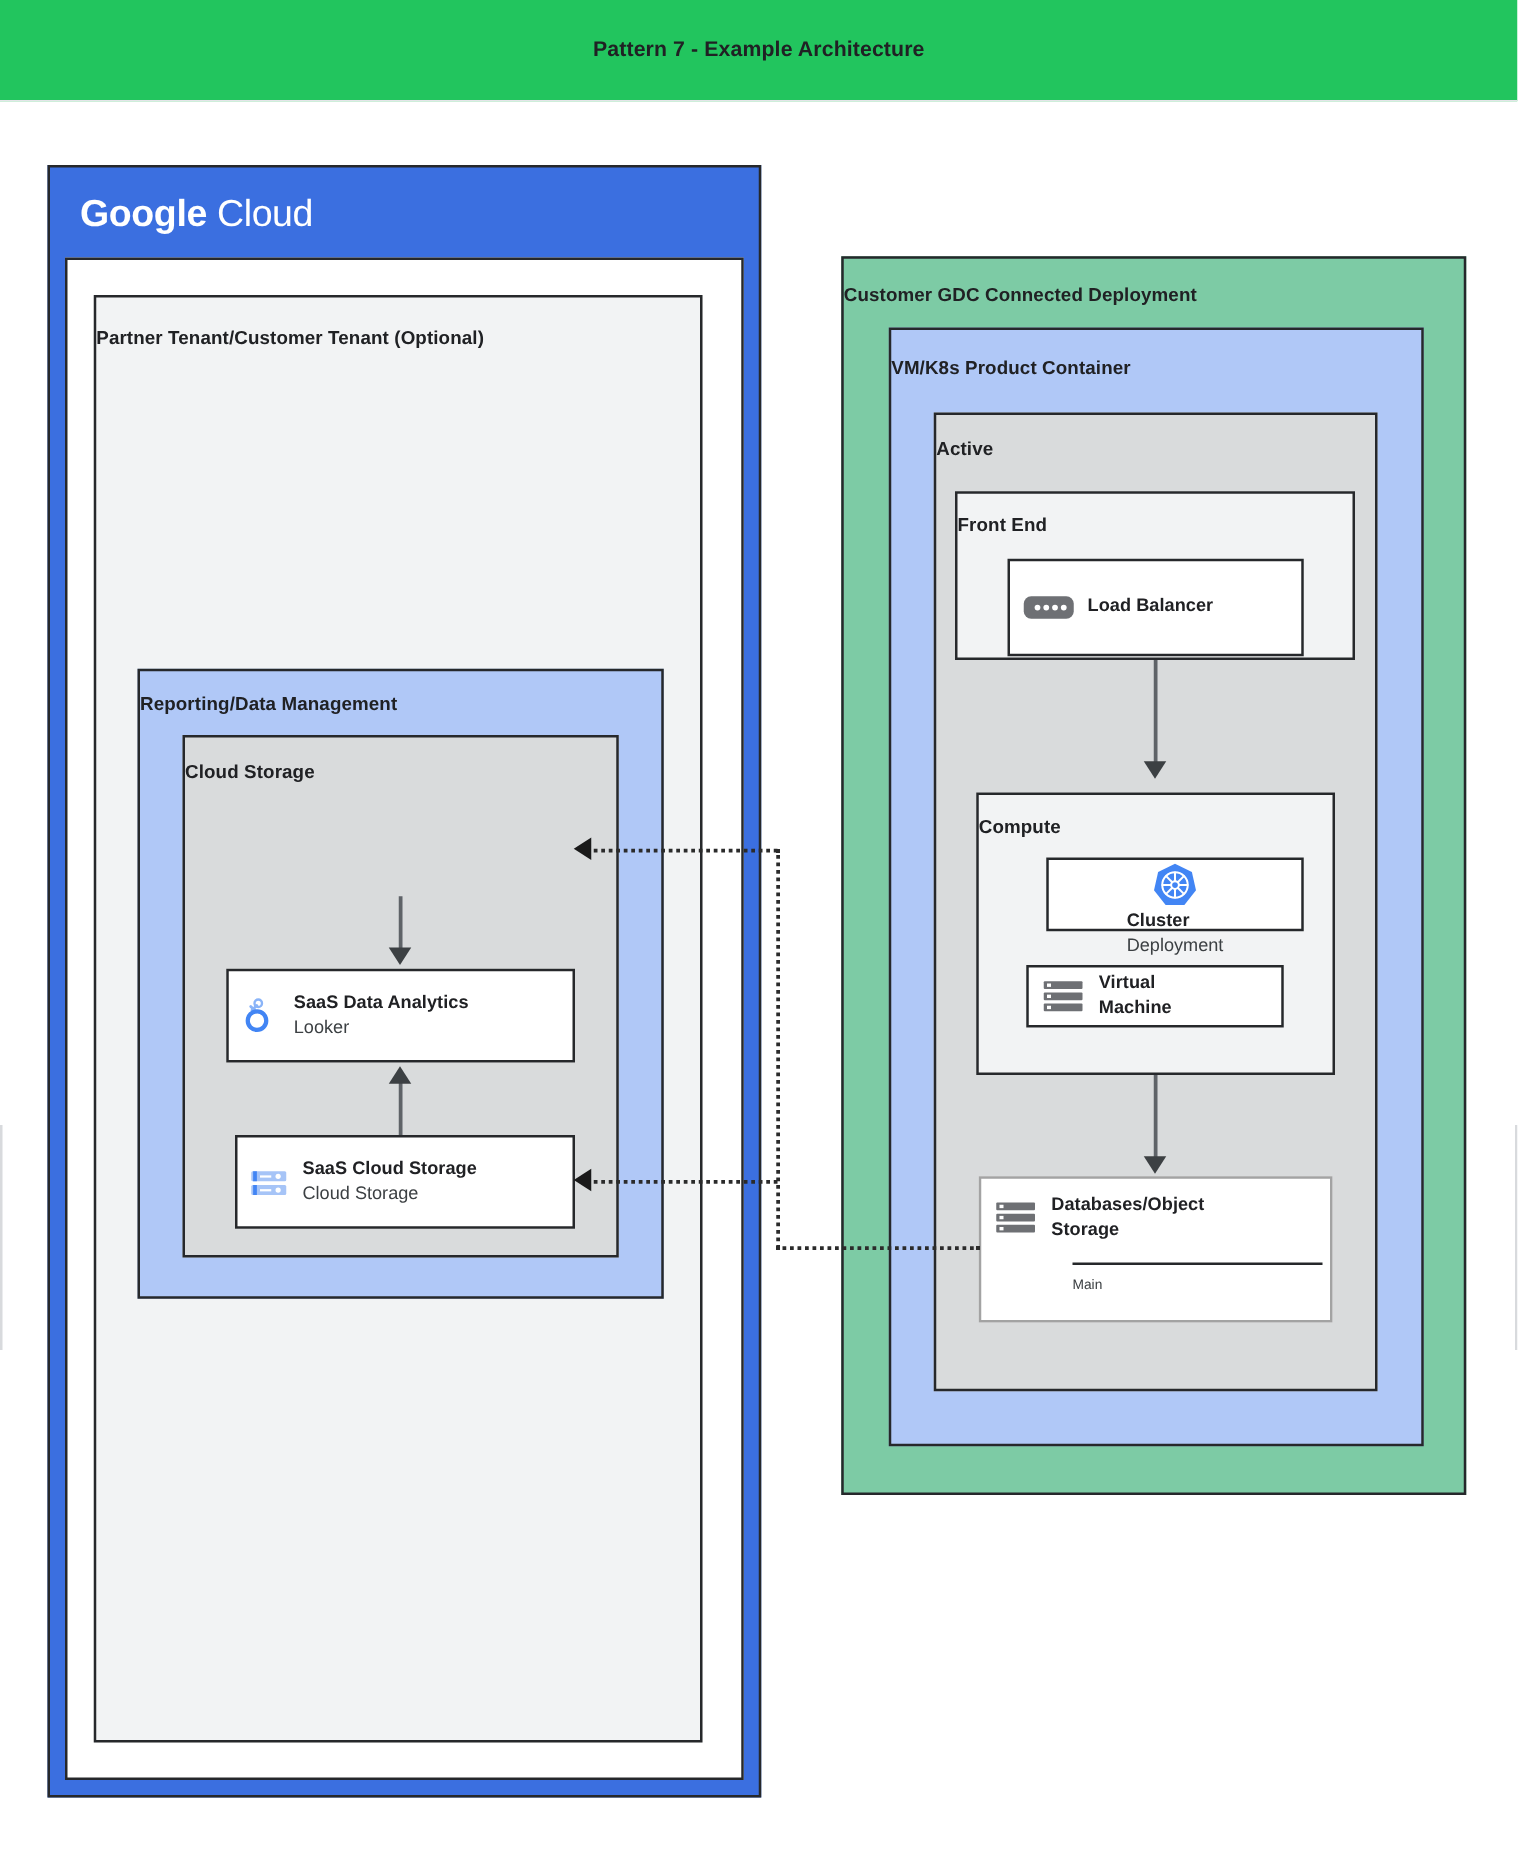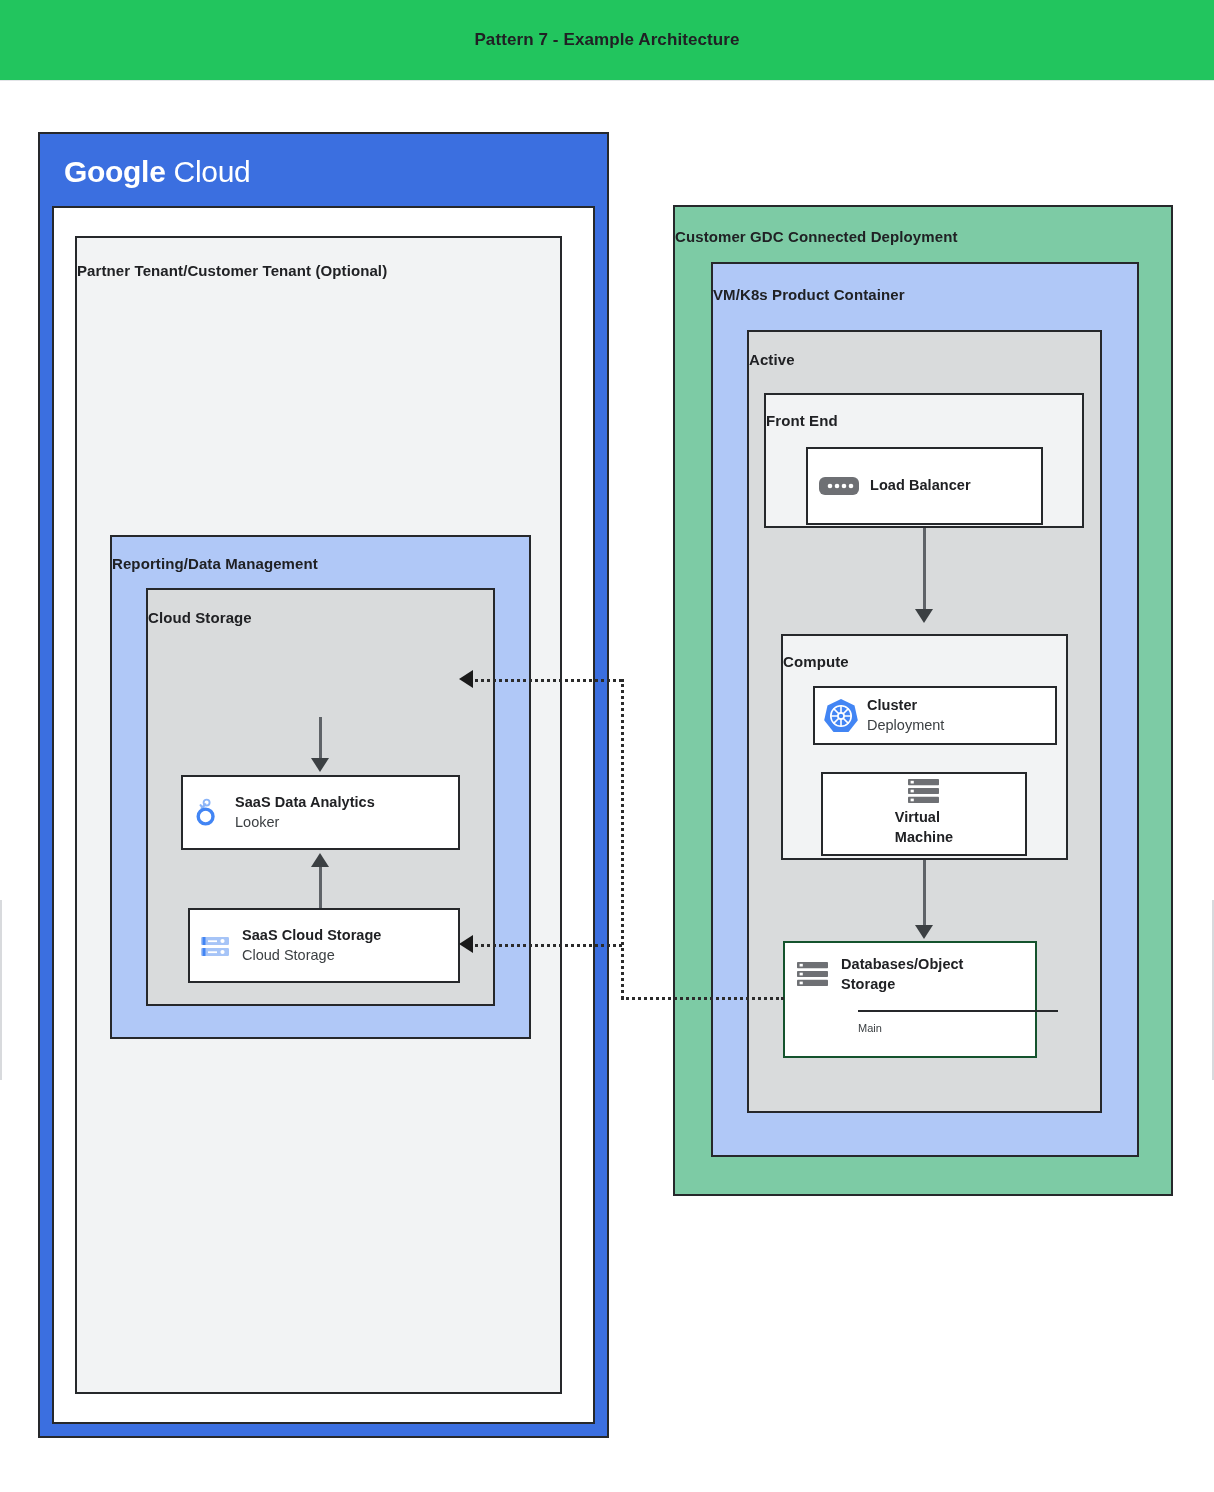--- a/index.html
+++ b/index.html
@@ -120,25 +120,25 @@
 
   #frontend { left: 764px; top: 393px; width: 320px; height: 135px;
               background: #f2f3f4; }
   #frontend > .box-title { top: 17px; }
 
   #compute { left: 781px; top: 634px; width: 287px; height: 226px;
              background: #f2f3f4; }
   #compute > .box-title { top: 17px; }
 
   #card-lb      { left: 806px; top: 447px; width: 237px; height: 78px; }
-  #card-cluster { left: 813px; top: 686px; width: 244px; height: 59px; }
-  #card-vm      { left: 821px; top: 772px; width: 206px; height: 84px; flex-direction: column; }
-
-  #card-db { left: 783px; top: 941px; width: 254px; height: 117px;
-             position: absolute; border: 2px solid #14532d; background: #ffffff; }
+  #card-cluster { left: 837px; top: 686px; width: 206px; height: 59px; flex-direction: column; }
+  #card-vm      { left: 821px; top: 772px; width: 206px; height: 50px; }
+
+  #card-db { left: 783px; top: 941px; width: 283px; height: 117px;
+             position: absolute; border: 2px solid #a3a3a3; background: #ffffff; }
   #db-row { position: absolute; left: 0; top: 12px; width: 100%;
             display: flex; align-items: flex-start; }
   #db-row .svc-icon { width: 56px; padding-top: 4px; }
   #db-divider { position: absolute; left: 73px; top: 67px; width: 200px;
                 height: 2px; background: #26282b; }
   #db-main { position: absolute; left: 73px; top: 79px;
              font-size: 11px; color: #3c4043; }
 
   
   .arrow-line { position: absolute; background: #5f6368; }

